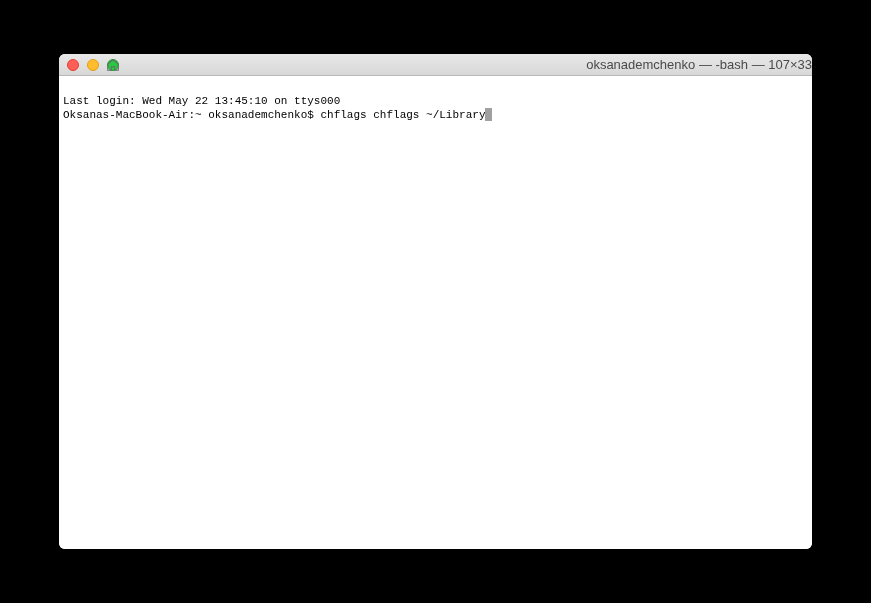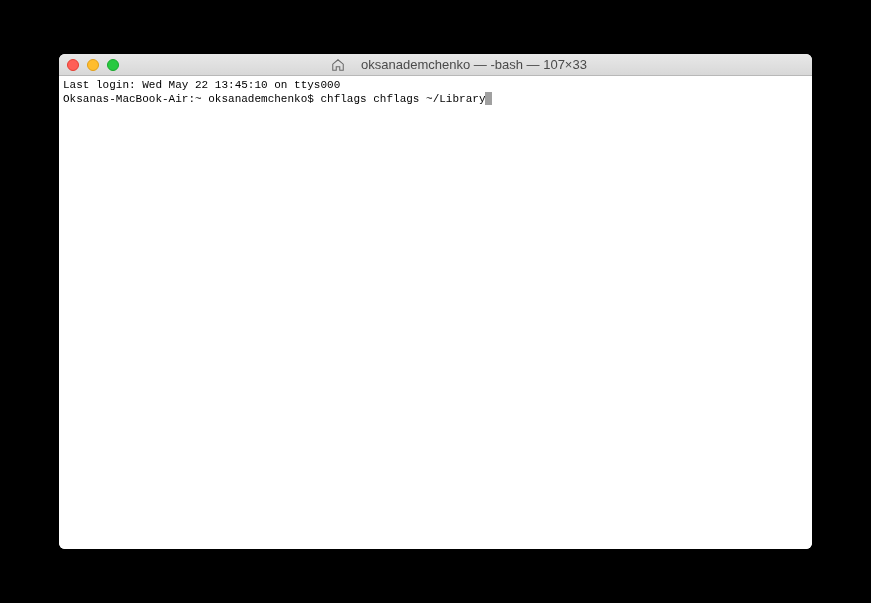--- a/index.html
+++ b/index.html
@@ -55,35 +55,35 @@
     }
     .maximize-btn {
       background: #28c940;
       border: 0.5px solid #17a82c;
     }
     .title-container {
       position: absolute;
       left: 0;
       right: 0;
       display: flex;
-      justify-content: center;
+      justify-content: space-between;
       align-items: center;
       gap: 16px;
       pointer-events: none;
       font-size: 13px;
       color: #4a4a4a;
       margin-left: 47px;
     }
     .home-icon {
       display: inline-flex;
     }
     .terminal-content {
       flex: 1;
       background: #fff;
-      padding: 2px 4px;
+      padding: 18px 4px;
       font-family: "Menlo", "Monaco", "Courier New", monospace;
       font-size: 11px;
       line-height: 14px;
       color: #000;
       overflow: hidden;
     }
     .terminal-line {
       white-space: pre;
     }
     .cursor {

